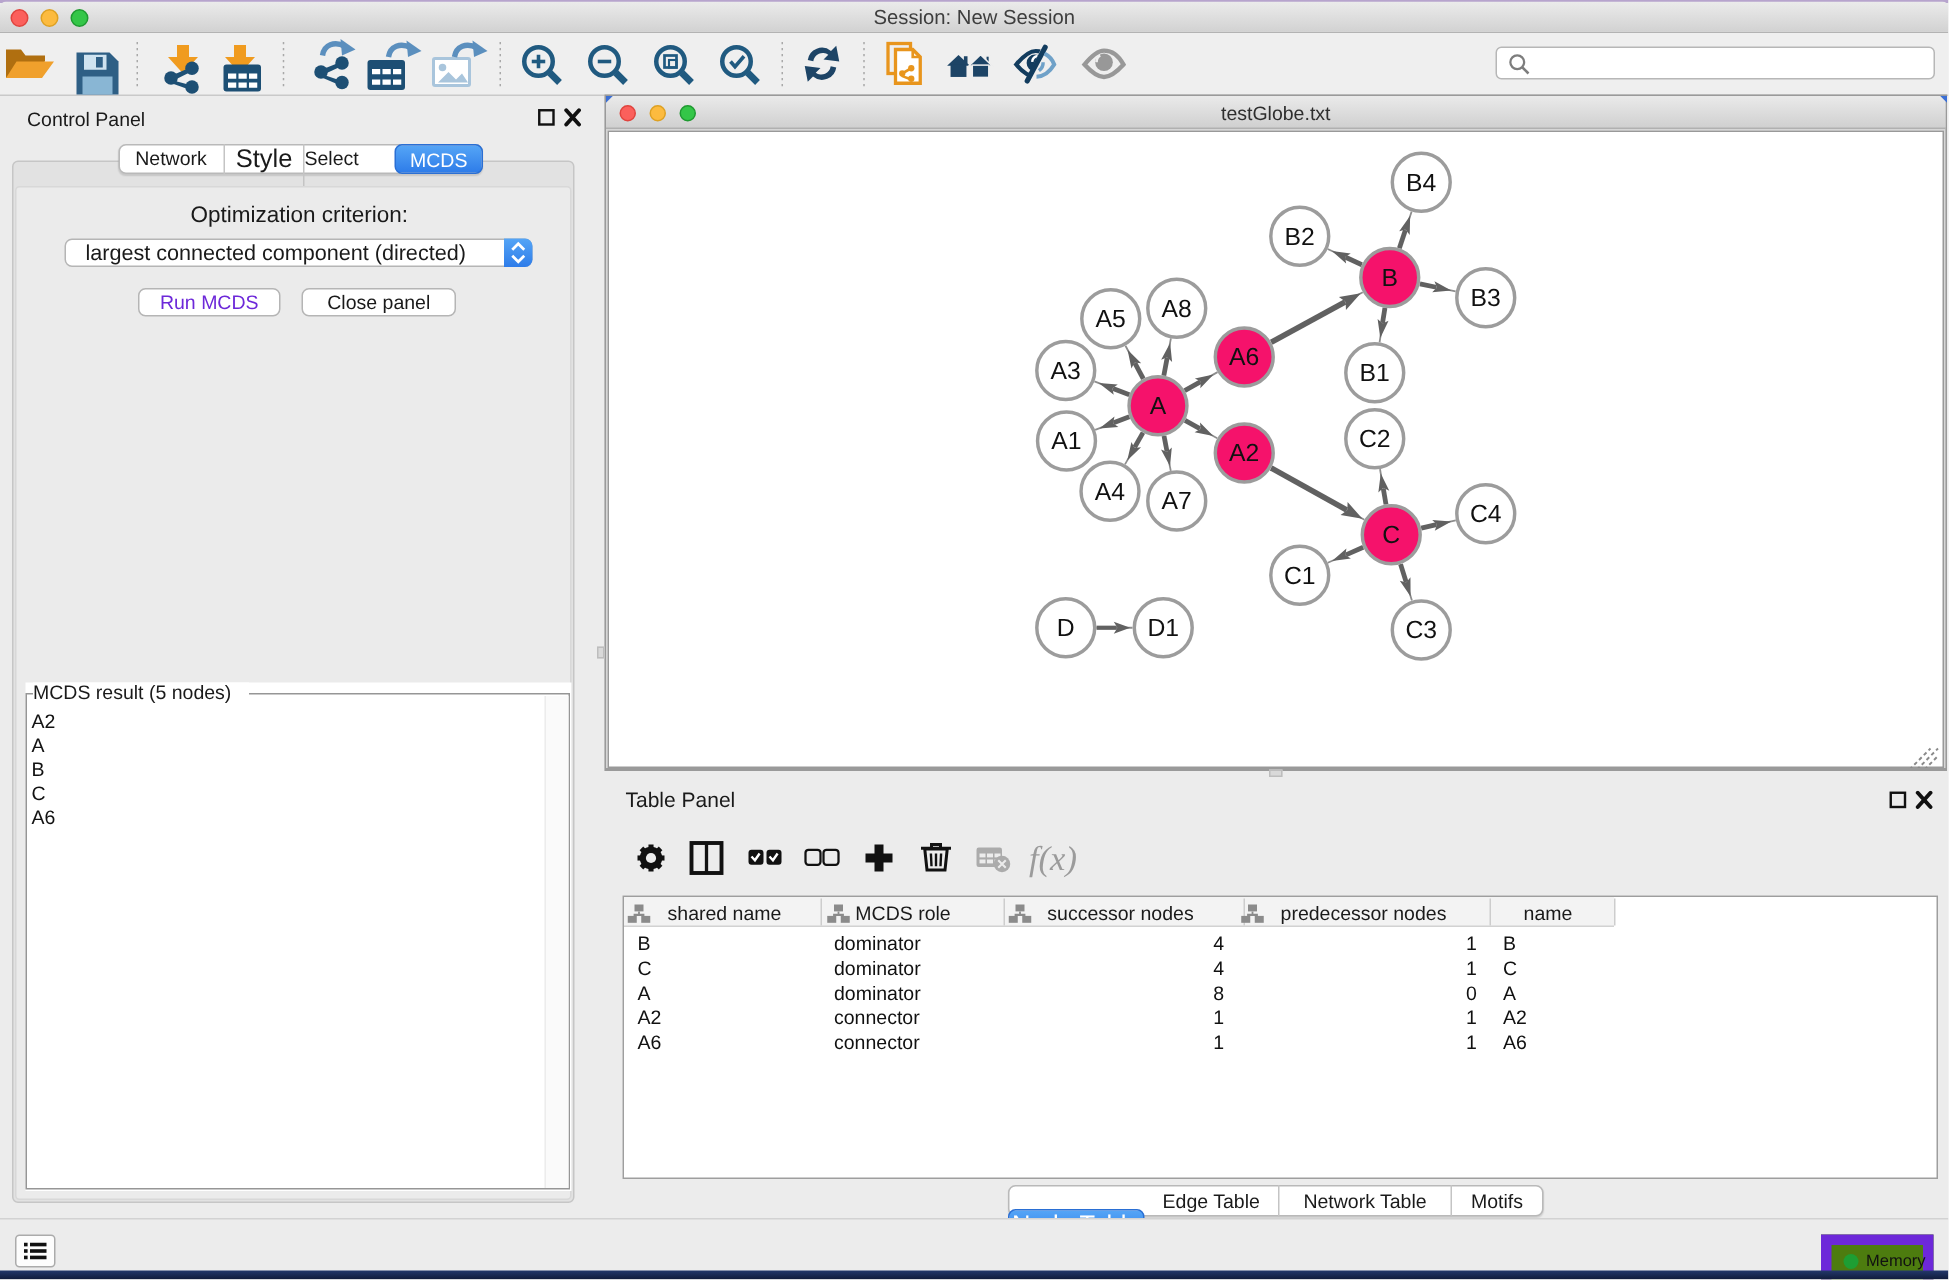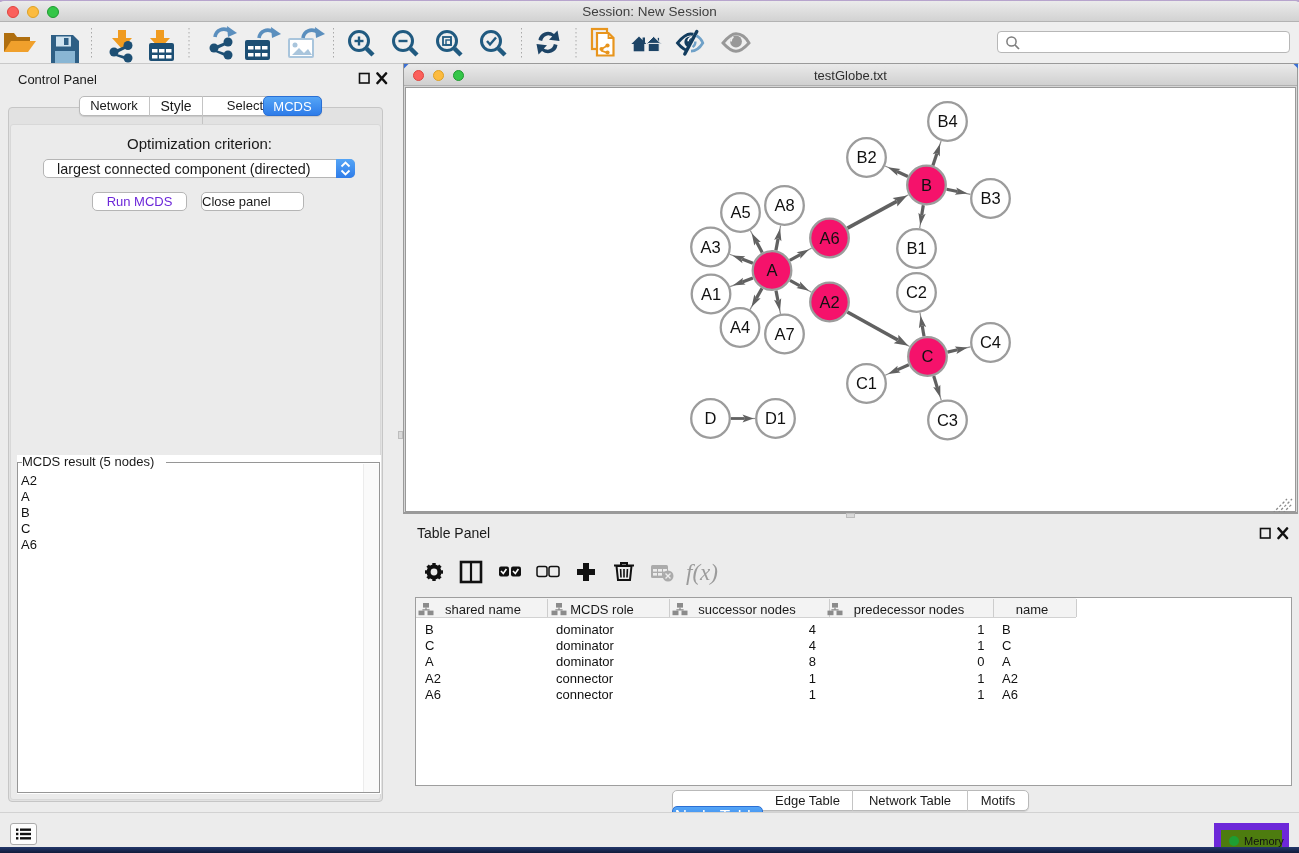--- a/index.html
+++ b/index.html
@@ -204,36 +204,36 @@
     <svg class="abs" style="left:358px;top:8px" width="30" height="13" viewBox="0 0 30 13">
       <rect x="1.5" y="1.5" width="9.5" height="9.5" fill="none" stroke="#111" stroke-width="1.6"></rect>
       <path d="M19.5 1.5 L28 11 M28 1.5 L19.5 11" stroke="#111" stroke-width="2.6" stroke-linecap="round"></path>
     </svg>
 
     <div class="abs" style="left:8px;top:43px;width:375px;height:695px;background:#e2e2e2;border:1px solid #c6c6c6;border-radius:4px"></div>
     <div class="abs" style="left:10px;top:60px;width:371px;height:676px;background:#ebebeb;border:1px solid #d8d8d8;border-radius:3px"></div>
 
     <div class="abs" style="left:79px;top:32px;width:243px;height:20px;background:#fff;border:1px solid #b9b9b9;border-radius:5px;box-shadow:0 1px 1px rgba(0,0,0,.12)"></div>
     <div class="abs" style="left:79px;top:32px;width:71px;height:20px;font-size:13px;color:#1a1a1a;text-align:center;line-height:20px;border-right:1px solid #c4c4c4">Network</div>
-    <div class="abs" style="left:150px;top:32px;width:53px;height:28px;font-size:14px;color:#1a1a1a;text-align:center;line-height:20px;border-right:1px solid #c4c4c4">Style</div>
-    <div class="abs" style="left:203px;top:32px;width:60px;height:20px;font-size:13px;color:#1a1a1a;text-align:right;line-height:20px">Select</div>
+    <div class="abs" style="left:150px;top:32px;width:53px;height:28px;font-size:17px;color:#1a1a1a;text-align:center;line-height:20px;border-right:1px solid #c4c4c4">Style</div>
+    <div class="abs" style="left:203px;top:32px;width:60px;height:20px;font-size:13px;color:#1a1a1a;text-align:left;line-height:20px">Select</div>
     <div class="abs" style="left:263px;top:32px;width:59px;height:20px;background:linear-gradient(#55a5f6,#2e7ce9);border:1px solid #2a6fd4;border-radius:5px;font-size:13px;color:#fff;text-align:center;line-height:19px">MCDS</div>
 
     <div class="abs" style="left:43px;top:95px;width:312px;height:19px;background:#fff;border:1px solid #b5b5b5;border-radius:5px">
       <div class="abs" style="left:13px;top:1px;font-size:14.4px;color:#1a1a1a;line-height:16px">largest connected component (directed)</div>
       <div class="abs" style="right:-1px;top:-1px;width:19px;height:19px;background:linear-gradient(#55a5f6,#2e7ce9);border-radius:0 5px 5px 0">
         <svg width="19" height="19" viewBox="0 0 19 19">
             <path d="M5.5 7.5 L9.5 3.5 L13.5 7.5" fill="none" stroke="#fff" stroke-width="1.8"></path>
             <path d="M5.5 11.5 L9.5 15.5 L13.5 11.5" fill="none" stroke="#fff" stroke-width="1.8"></path>
           </svg>
       </div>
     </div>
     <div class="abs" style="left:8px;top:71px;width:383px;text-align:center;font-size:15px;color:#1a1a1a">Optimization criterion:</div>
     <div class="abs" style="left:92px;top:128px;width:95px;height:19px;background:#fff;border:1px solid #b5b5b5;border-radius:5px;font-size:13px;text-align:center;line-height:18px;color:#6d28d9">Run MCDS</div>
-    <div class="abs" style="left:201px;top:128px;width:103px;height:19px;background:#fff;border:1px solid #b5b5b5;border-radius:5px;font-size:13px;line-height:18px;color:#1a1a1a">Close panel</div>
+    <div class="abs" style="left:201px;top:128px;width:103px;height:19px;background:#fff;border:1px solid #b5b5b5;border-radius:5px;font-size:13px;text-align:center;line-height:18px;color:#1a1a1a">Close panel</div>
 
     <div class="abs" style="left:17px;top:391px;width:364px;height:339px;background:#fff"></div>
     <div class="abs" style="left:17px;top:398px;width:363px;height:331px;border:1px solid #969696"></div>
     <div class="abs" style="left:22px;top:391px;width:144px;height:14px;background:#fff;font-size:13px;color:#1a1a1a;line-height:14px">MCDS result (5 nodes)</div>
     <div class="abs" style="left:363px;top:400px;width:16px;height:328px;background:#fafafa;border-left:1px solid #ececec"></div>
     <div class="abs" style="left:21px;top:409px;font-size:13px;color:#111;line-height:16px">A2<br>A<br>B<br>C<br>A6</div>
   </div>
 
   <div class="abs" style="left:403px;top:63px;width:895px;height:451px;background:#d6d6d6;border:1px solid #9a9a9a;border-bottom:2px solid #9a9a9a">
     <div class="abs" style="left:0;top:0;width:893px;height:22px;background:linear-gradient(#eaeaea,#d0d0d0);border-bottom:1px solid #b0b0b0">

